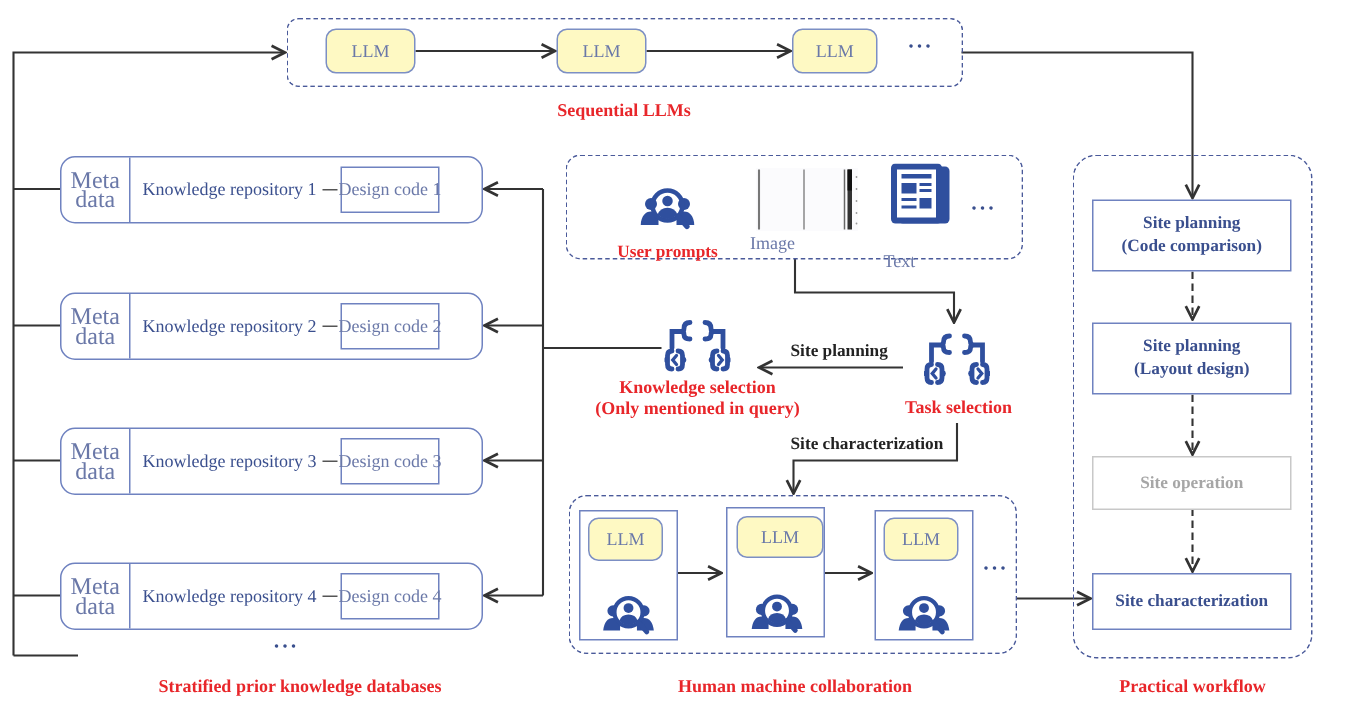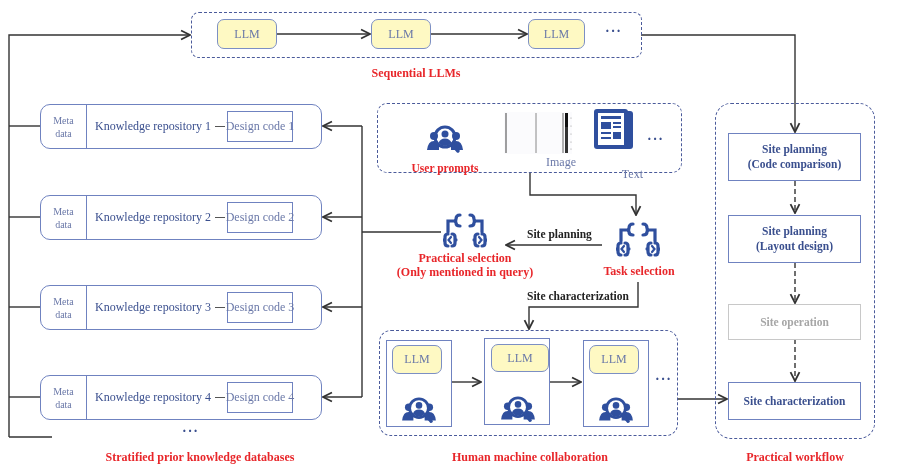--- a/index.html
+++ b/index.html
@@ -3,30 +3,30 @@
   <meta charset="utf-8">
   <style>
     html, body { margin: 0; padding: 0; background: #ffffff; }
     body { width: 898px; height: 472px; position: relative; overflow: hidden; font-family: "Liberation Serif", serif; }
     #stage { position: absolute; left: 0; top: 0; width: 898px; height: 472px; }
     .abs { position: absolute; }
     .dashed { border: 1.5px dashed #4a5a9a; border-radius: 14px; box-sizing: border-box; }
     .llm-box { border: 1.4px solid #7c8fc4; border-radius: 7px; color: #6a78a8; font-size: 12px; display: flex; align-items: center; justify-content: center; background: #fef9c3; box-sizing: border-box; }
     .caption-red { color: #e8262a; font-weight: bold; font-size: 12px; text-align: center; white-space: nowrap; }
     .repo { border: 1.4px solid #6f82c0; border-radius: 10px; box-sizing: border-box; background: #fff; display: flex; align-items: stretch; }
-    .repo .meta { width: 45px; border-right: 1.4px solid #6f82c0; color: #6a78a8; font-size: 10px; line-height: 13px; display: flex; align-items: center; justify-content: center; text-align: center; }
+    .repo .meta { width: 45px; border-right: 1.4px solid #6f82c0; color: #6a78a8; font-size: 16px; line-height: 13px; display: flex; align-items: center; justify-content: center; text-align: center; }
     .repo .title { color: #3a4f8e; font-weight: normal; font-size: 12px; display: flex; align-items: center; padding-left: 8px; white-space: nowrap; }
     .repo .dash { width: 10px; border-top: 1.2px solid #555; align-self: center; margin: 0 2px 0 4px; }
     .repo .code { border: 1.4px solid #6f82c0; color: #6a78a8; font-size: 12px; display: flex; align-items: center; justify-content: center; margin: 6px 0 6px 0; width: 64px; white-space: nowrap; }
     .wf-box { border: 1.4px solid #6f82c0; box-sizing: border-box; background: #fff; color: #3a4f8e; font-weight: bold; font-size: 11.5px; display: flex; align-items: center; justify-content: center; text-align: center; line-height: 15px; }
     .wf-box.muted { border-color: #c8c8c8; color: #a6a6a6; }
     .edge-label { color: #222; font-weight: bold; font-size: 11.5px; white-space: nowrap; }
     .hmc-card { border: 1.4px solid #6f82c0; box-sizing: border-box; background: #fff; }
     .dots { color: #3a4f8e; font-size: 14px; font-weight: bold; letter-spacing: 1px; }
-    .blue-label { color: #6a78a8; font-size: 12px; text-align: right; }
+    .blue-label { color: #6a78a8; font-size: 12px; text-align: left; }
     svg.lines { position: absolute; left: 0; top: 0; }
   </style>
 </head>
 <body>
 
 <div id="stage">
 
   <svg class="lines" width="898" height="472">
     <defs>
       <marker id="arr" viewBox="0 0 10 10" refX="9" refY="5" markerWidth="8" markerHeight="8" orient="auto-start-reverse">
@@ -186,21 +186,21 @@
       <path d="M9,22 Q12,22 12,25 L12,27 Q14,28 12,29 L12,31 Q12,34 9,34"></path>
       <path d="M35,22 Q32,22 32,25 L32,27 Q30,28 32,29 L32,31 Q32,34 35,34"></path>
       <path d="M39,22 Q42,22 42,25 L42,27 Q44,28 42,29 L42,31 Q42,34 39,34"></path>
     </g>
     <g fill="none" stroke="#2f4f9e" stroke-width="2.2" stroke-linecap="round">
       <path d="M8,25 L5.5,28 L8,31"></path>
       <path d="M36,25 L38.5,28 L36,31"></path>
     </g>
   </svg>
   <div class="abs caption-red" style="left:394px; top:251px; width:142px; line-height:14px;">
-    <span>Practical selection</span><br><span>(Only mentioned in query)</span>
+    <span>Knowledge selection</span><br><span>(Only mentioned in query)</span>
   </div>
 
   <svg class="abs" width="44" height="36" viewBox="0 0 44 36" style="left:616px; top:221px;">
     <g fill="none" stroke="#2f4f9e" stroke-width="3.2" stroke-linecap="round">
       <path d="M17,3 Q13,3 13,7 Q13,9 11,9 Q13,9 13,11 Q13,14 17,14"></path>
       <path d="M27,3 Q31,3 31,7 Q31,9 33,9 Q31,9 31,11 Q31,14 27,14"></path>
       <path d="M11,9 L5,9 L5,20"></path>
       <path d="M33,9 L39,9 L39,20"></path>
       <path d="M5,22 Q2,22 2,25 L2,27 Q0,28 2,29 L2,31 Q2,34 5,34"></path>
       <path d="M9,22 Q12,22 12,25 L12,27 Q14,28 12,29 L12,31 Q12,34 9,34"></path>

